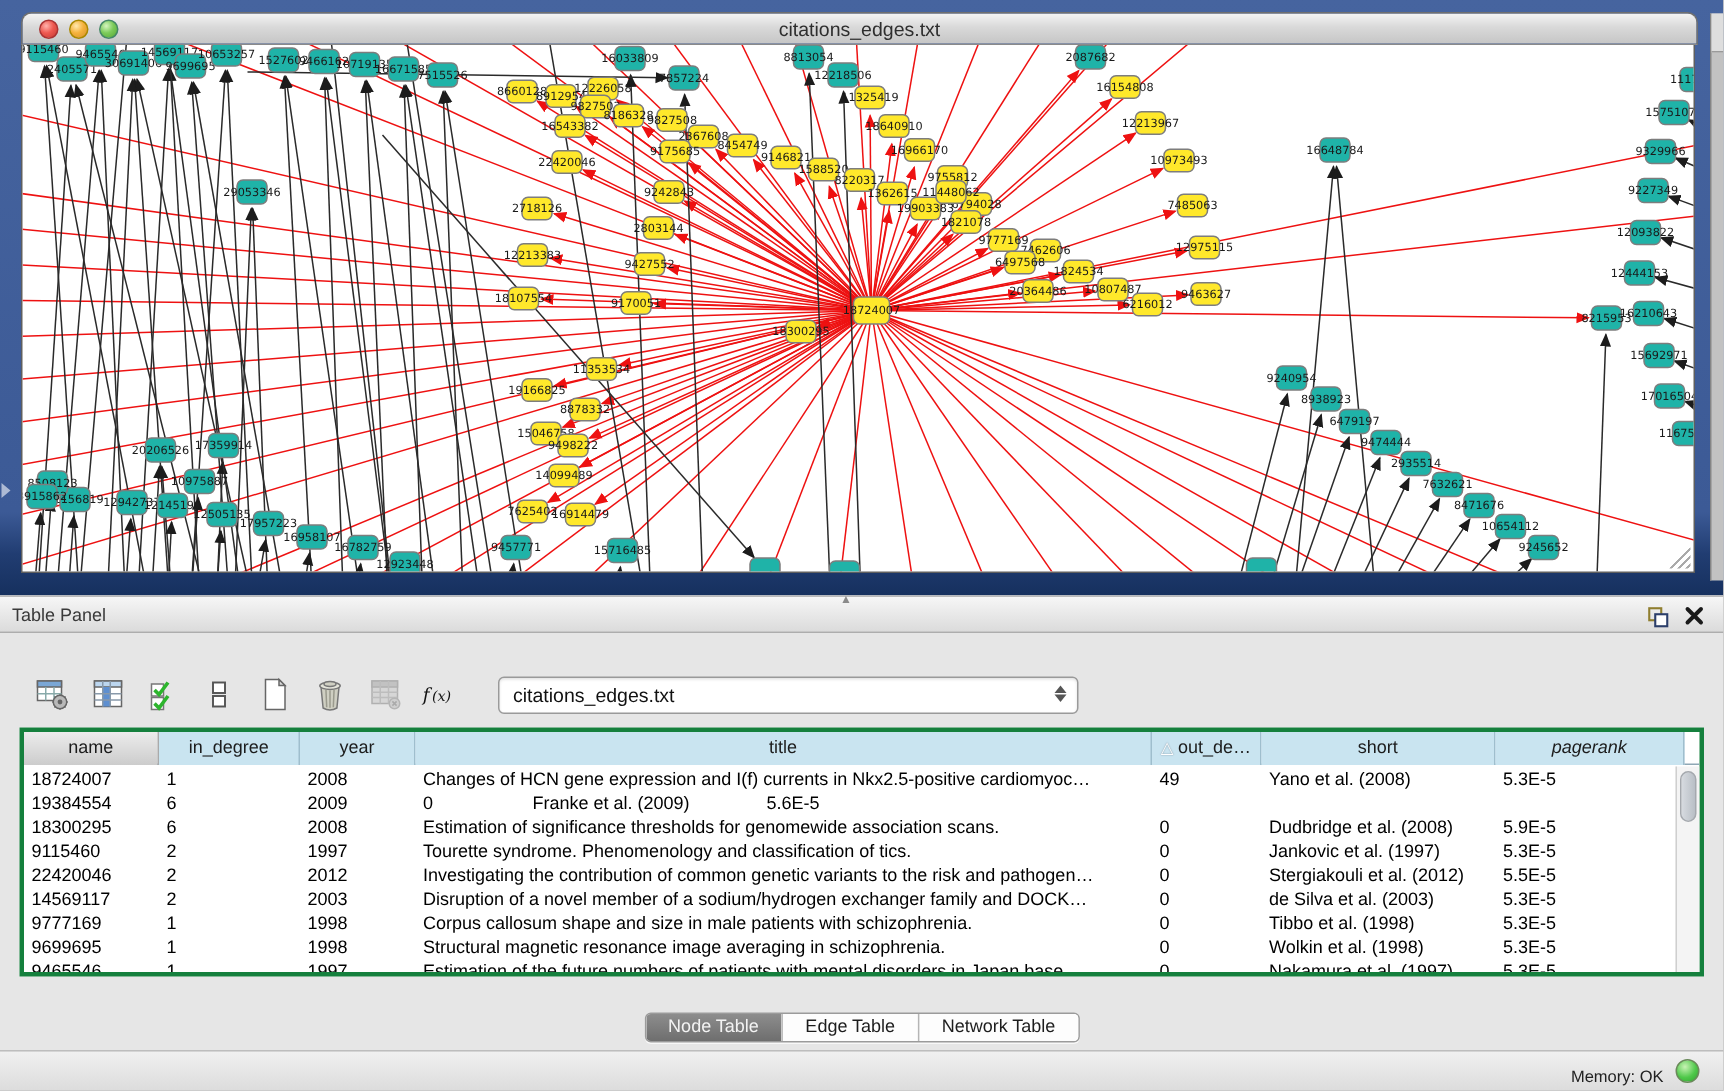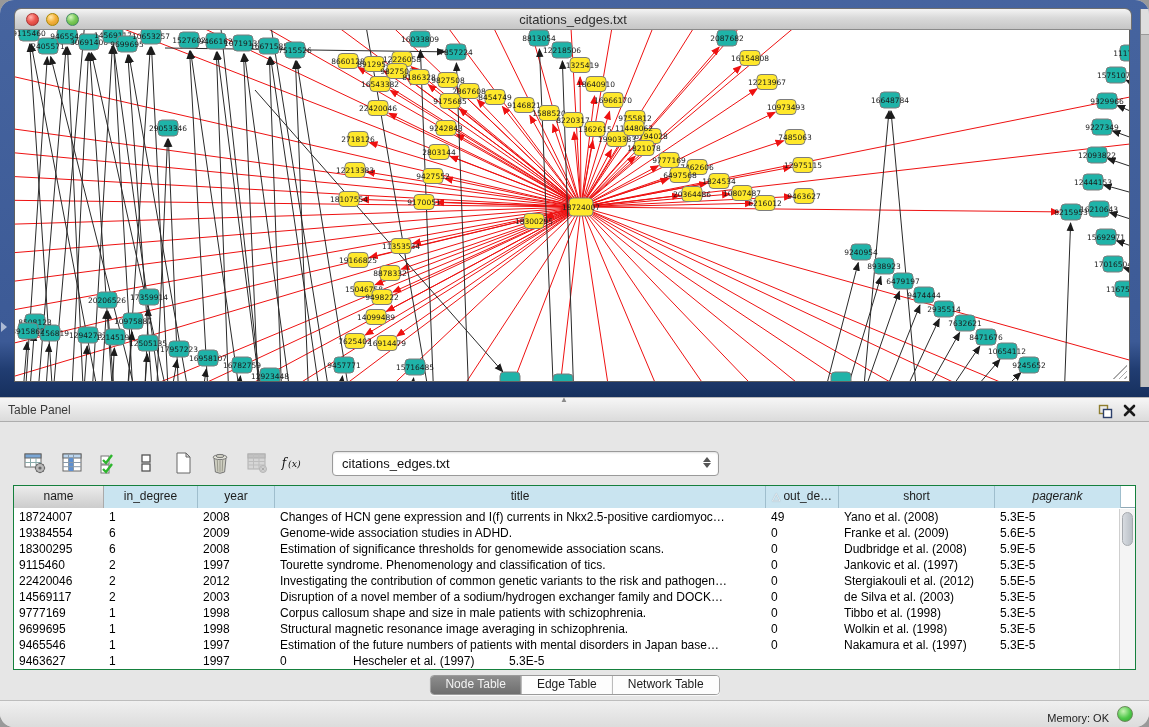--- a/index.html
+++ b/index.html
@@ -1,17 +1,17 @@
 <!DOCTYPE html>
 <html><head>
 <meta charset="utf-8">
 <style>
   * { margin:0; padding:0; box-sizing:border-box; }
   body { font-family:"Liberation Sans", sans-serif; background:#999; }
-  #app { position:relative; width:1149px; height:727px; overflow:hidden; background:#e6e6e6;border-radius:14px; }
+  #app { position:relative; width:1149px; height:727px; overflow:hidden; background:#e6e6e6; }
 
   
   #desktop { position:absolute; left:0; top:0; width:1149px; height:397px;
     background:linear-gradient(180deg,#46649f 0%,#3c5a96 86%,#213d72 93%,#16305e 100%); }
   #bg-sliver { position:absolute; right:0; top:9px; width:9px; height:378px;
     background:#c2c2c2; border-left:1px solid #858585; }
   #bg-sliver:before { content:""; position:absolute; left:0; top:0; right:0; height:25px;
     background:#dedede; border-bottom:1px solid #9a9a9a; }
   #left-marker { position:absolute; left:1px; top:322px; width:0; height:0;
     border-left:6px solid #c9d2e4; border-top:5px solid transparent; border-bottom:5px solid transparent; opacity:.8; }
@@ -47,22 +47,22 @@
   #toolbar { position:absolute; left:22px; top:52px; height:28px; display:flex; align-items:center; gap:11px; }
   .tbtn { width:26px; height:26px; display:flex; align-items:center; justify-content:center; border-radius:3px; }
   .combo { position:relative; margin-left:14px; width:387px; height:25px; background:#fff;
     border:1px solid #9a9a9a; border-radius:4px; box-shadow:inset 0 1px 2px rgba(0,0,0,.12);
     font-size:13px; color:#111; line-height:23px; padding-left:9px; }
   .combo .stepper { position:absolute; right:7px; top:4px; width:9px; height:16px; }
   .combo .stepper i { display:block; width:0; height:0; margin:1px auto; }
   .combo .stepper .up { border-left:4px solid transparent; border-right:4px solid transparent; border-bottom:5px solid #555; }
   .combo .stepper .dn { border-left:4px solid transparent; border-right:4px solid transparent; border-top:5px solid #555; }
 
-  #tablebox { position:absolute; left:13px; top:88px; width:1123px; height:185px;
-    background:#fff; border:1px solid #15803d; overflow:hidden; }
+  #tablebox { position:absolute; left:13px; top:88px; width:1123px; height:166px;
+    background:#fff; border:3px solid #15803d; overflow:hidden; }
   #thead { display:flex; height:22px; border-bottom:1px solid #8fa8b5; }
   .hcell { height:22px; background:#c9e4f0; border-right:1px solid #9fbecd; font-size:12px;
     color:#1c1c1c; text-align:center; line-height:21px; overflow:hidden; white-space:nowrap; }
   .hcell.selcol { background:linear-gradient(#ececec,#cccccc); border-right:1px solid #aaa; }
   .hcell .sort { color:#fff; text-shadow:0 0 1px #678; margin-right:3px; font-size:11px; }
   #tbody { position:absolute; left:0; top:23px; right:16px; bottom:0; overflow:hidden; }
   .trow { display:flex; height:16px; }
   .tcell { font-size:12px; color:#000; line-height:16px; padding-left:5px;
     overflow:hidden; white-space:nowrap; flex:none; }
   .vscroll { position:absolute; right:0; top:23px; bottom:0; width:16px; background:#f4f4f4; border-left:1px solid #cfcfcf; }
@@ -841,21 +841,20 @@
             <span class="tcell" style="width: 77px;">2008</span>
             <span class="tcell" style="width: 491px;">Changes of HCN gene expression and I(f) currents in Nkx2.5-positive cardiomyoc…</span>
             <span class="tcell" style="width: 73px;">49</span>
             <span class="tcell" style="width: 156px;">Yano et al. (2008)</span>
             <span class="tcell" style="width: 126px;">5.3E-5</span>
           </div>
           <div class="trow">
             <span class="tcell" style="width: 90px;">19384554</span>
             <span class="tcell" style="width: 94px;">6</span>
             <span class="tcell" style="width: 77px;">2009</span>
-            <span class="tcell" style="width: 491px;">Genome-wide association studies in ADHD.</span>
             <span class="tcell" style="width: 73px;">0</span>
             <span class="tcell" style="width: 156px;">Franke et al. (2009)</span>
             <span class="tcell" style="width: 126px;">5.6E-5</span>
           </div>
           <div class="trow">
             <span class="tcell" style="width: 90px;">18300295</span>
             <span class="tcell" style="width: 94px;">6</span>
             <span class="tcell" style="width: 77px;">2008</span>
             <span class="tcell" style="width: 491px;">Estimation of significance thresholds for genomewide association scans.</span>
             <span class="tcell" style="width: 73px;">0</span>

